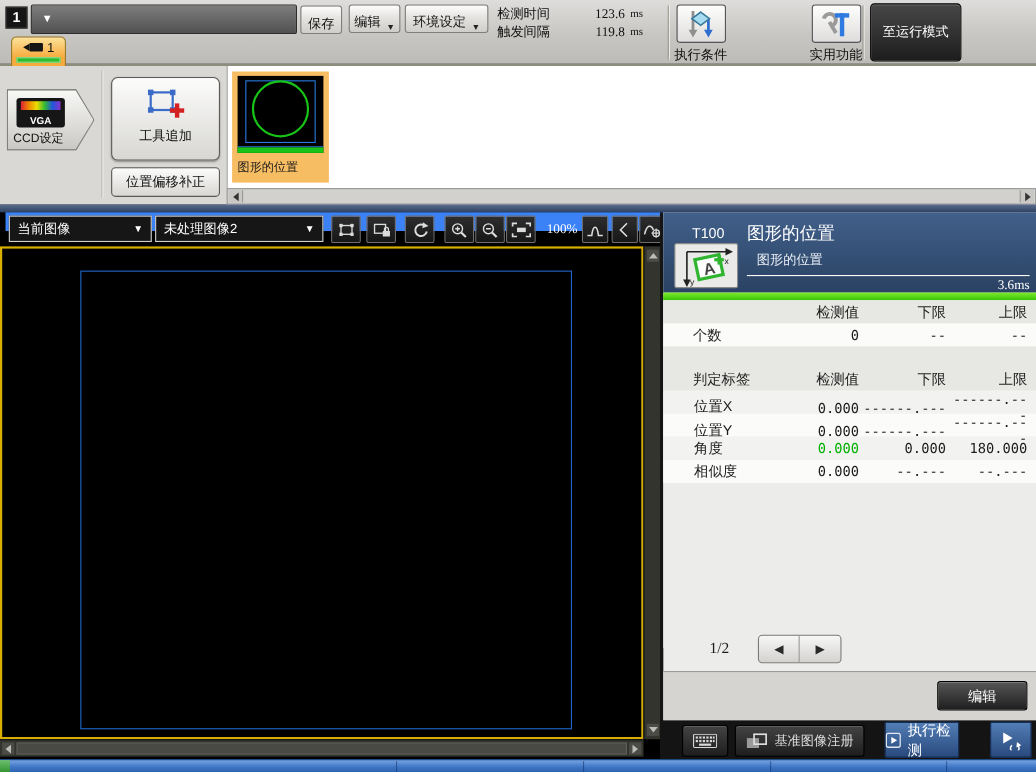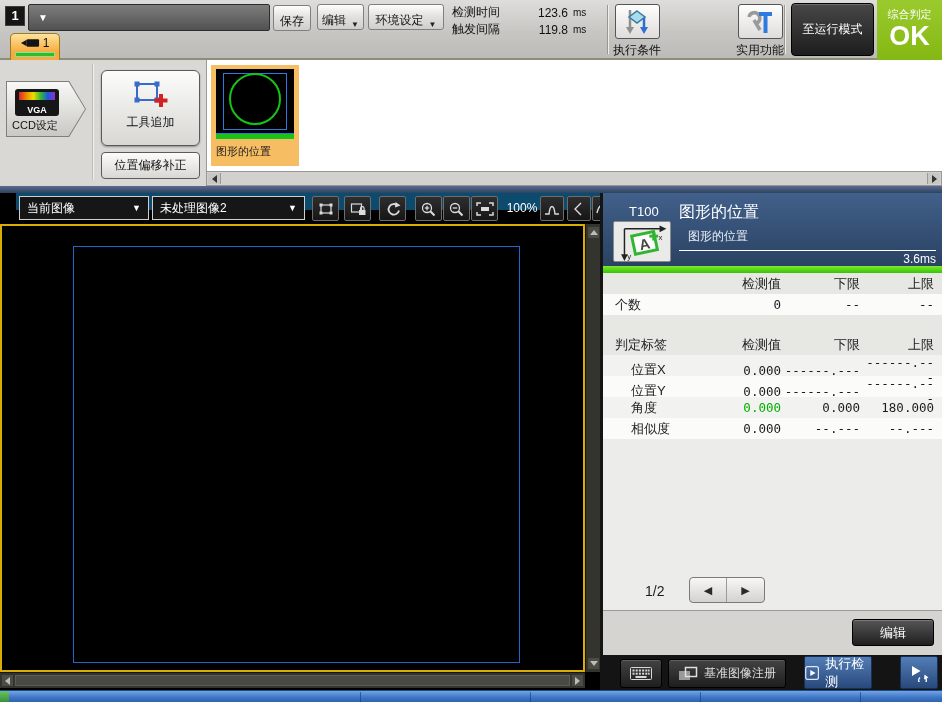--- a/index.html
+++ b/index.html
@@ -1,18 +1,18 @@
 <!DOCTYPE html>
 <html><head>
 <meta charset="utf-8">
 <style>
   html,body{margin:0;padding:0;background:#555}
   #app{position:relative;width:942px;height:702px;background:#000;font-family:"Liberation Sans","DejaVu Sans",sans-serif;overflow:hidden}
   #app *{box-sizing:border-box}
-  .num{font-family:Liberation Sans, sans-serif}
+  .num{font-family:Liberation Serif, serif}
 
   
   .topbar{position:absolute;left:0;top:0;width:942px;height:60px;background:linear-gradient(#dedddb,#c7c6c3 55%,#bcbbb8);border-bottom:2px solid #8d8d7e}
   .prog-badge{position:absolute;left:5px;top:6px;width:20px;height:20px;background:#151515;border:1px solid #3c3c3c;color:#fff;font-size:13px;font-weight:bold;text-align:center;line-height:18px}
   .title-dd{position:absolute;left:28px;top:4px;width:242px;height:27px;background:linear-gradient(#7d7d7d,#515151);border:1px solid #2d2d2d;border-radius:2px;color:#fff;font-size:14px;display:flex;align-items:center;padding:0 9px;cursor:pointer}
   .grow{flex:1}
   .dd-tri{font-size:10px;color:#fff}
   .tb-btn{position:absolute;background:linear-gradient(#fdfdfc,#e4e3e0 45%,#cfcecb);border:1px solid #7f7f7d;border-radius:3px;font-size:12px;color:#111;display:flex;align-items:flex-end;justify-content:center;gap:5px;cursor:pointer}
   .mini-tri{font-size:8px;color:#222}
   .stats{position:absolute;left:452px;top:4px;width:158px}
@@ -55,21 +55,21 @@
   .thumb-greenbar{position:absolute;left:0;right:0;bottom:0;height:5px;background:#16c316}
   .thumb-label{font-size:11px;color:#1a1a1a;margin:5px 0 0 5px}
   .thumb-scroll{position:absolute;left:206px;top:111px;width:736px;height:15px;background:#d2d1ce;border:1px solid #97979a}
   .ts-btn{position:absolute;top:1px;width:13px;height:11px;background:#c8c7c4;display:flex;align-items:center;justify-content:center;cursor:pointer}
   .ts-left{left:1px;border-right:1px solid #999}
   .ts-right{right:1px;border-left:1px solid #999}
 
   .sepbar{position:absolute;left:0;top:186px;width:942px;height:7px;background:linear-gradient(#5a6d8e,#2f4161)}
 
   
-  .viewer-toolbar{position:absolute;left:16px;top:193px;width:600px;height:17px;background:#0c4a6e}
+  .viewer-toolbar{position:absolute;left:5px;top:193px;width:600px;height:17px;background:#3b82f6}
   .vdd{position:absolute;top:3px;height:24px;background:#161616;border:1px solid #cfcfcf;color:#fff;font-size:12px;display:flex;align-items:center;padding:0 7px;cursor:pointer}
   .vdd .dd-tri{font-size:9px}
   .vt-btn{position:absolute;top:3px;width:27px;height:25px;background:linear-gradient(#2e2e2e,#161616);border:1px solid #6d6d6d;border-radius:2px;display:flex;align-items:center;justify-content:center;cursor:pointer}
   .vt-zoomtext{position:absolute;top:3px;left:486px;width:40px;height:25px;color:#fff;font-size:12px;line-height:25px;text-align:center}
   .viewer-img{position:absolute;left:0;top:224px;width:585px;height:448px;background:#000;border:2px solid #d9ae00}
   .roi{position:absolute;left:71px;top:20px;width:447px;height:417px;border:1px solid #2066cc}
   .vscroll{position:absolute;left:585px;top:224px;width:15px;height:448px;background:#34342e;border-left:1px solid #141414}
   .hscroll{position:absolute;left:0;top:672px;width:585px;height:16px;background:#34342e;border-top:1px solid #141414}
   .sc-btn{position:absolute;width:11px;height:11px;background:#4c4c46;display:flex;align-items:center;justify-content:center;cursor:pointer}
   .hs-thumb{position:absolute;left:15px;right:15px;top:2px;height:11px;background:#4a4a44;border:1px solid #5d5d57;cursor:grab}
@@ -93,21 +93,21 @@
   .p-subtitle{position:absolute;left:85px;top:35px;color:#e9eef5;font-size:12px}
   .p-hline{position:absolute;left:76px;right:6px;top:57px;border-top:1px solid #fff}
   .p-time{position:absolute;right:6px;top:59px;color:#fff;font-size:12px}
   .p-greenbar{position:absolute;left:0;top:73px;width:339px;height:7px;background:linear-gradient(#7fe92e,#35c403)}
   .p-body{position:absolute;left:0;top:80px;width:339px;height:316px;background:#ececea}
   .t-row{display:grid;grid-template-columns:92px 86px 79px 74px;height:21px;align-items:center;font-size:13px;color:#1c1c1c;padding-right:8px}
   .t-gap{height:19px;background:#e7e7e4}
   .bg-h{background:#e7e7e4}
   .bg-a{background:#f2f2f0}
   .bg-b{background:#fbfbf9}
-  .cl{padding-left:12px}
+  .cl{padding-left:27px}
   .cl2{padding-left:28px}
   .cr{text-align:right}
   .crn{text-align:right;font-family:"DejaVu Sans Mono","Liberation Mono",monospace;font-size:12.5px}
   .val-green{color:#00b000}
   .p-page-label{position:absolute;left:42px;top:390px;font-size:14px;color:#1c1c1c}
   .p-page-btns{position:absolute;left:86px;top:384px;display:flex;border:1px solid #7a7a7a;border-radius:4px;overflow:hidden;background:linear-gradient(#f7f7f6,#d3d2cf)}
   .pg-btn{width:37px;height:24px;display:flex;align-items:center;justify-content:center;font-size:11px;color:#2a2a2a;cursor:pointer}
   .pg-btn:first-child{border-right:1px solid #9a9a9a}
   .p-editstrip{position:absolute;left:0;top:417px;width:339px;height:45px;background:#d5d4d1;border-top:1px solid #9a9a98}
   .edit-btn{position:absolute;right:8px;top:8px;width:82px;height:27px;background:linear-gradient(#565656,#1f1f1f);border:1px solid #000;border-radius:3px;box-shadow:inset 0 1px 0 #7a7a7a;color:#fff;font-size:13px;display:flex;align-items:center;justify-content:center;cursor:pointer}
@@ -180,24 +180,20 @@
           <rect x="18.5" y="5" width="4" height="21" fill="#2f7ae0"></rect>
         </svg>
       </div>
       <div class="ttool-label">实用功能</div>
     </div>
 
     <div class="vsep" style="left:784px"></div>
 
     <div class="run-btn">
       <span>至运行模式</span>
-    </div>
-    <div class="judge">
-      <div class="judge-label">综合判定</div>
-      <div class="judge-value">OK</div>
     </div>
   </div>
 
   <div class="tab">
     <div class="tab-inner">
       <svg width="19" height="10" viewBox="0 0 20 10">
         <polygon points="0,5 6,1.5 6,8.5" fill="#151515"></polygon>
         <rect x="6" y="1" width="13" height="8" rx="1" fill="#151515"></rect>
       </svg>
       <span>1</span>

